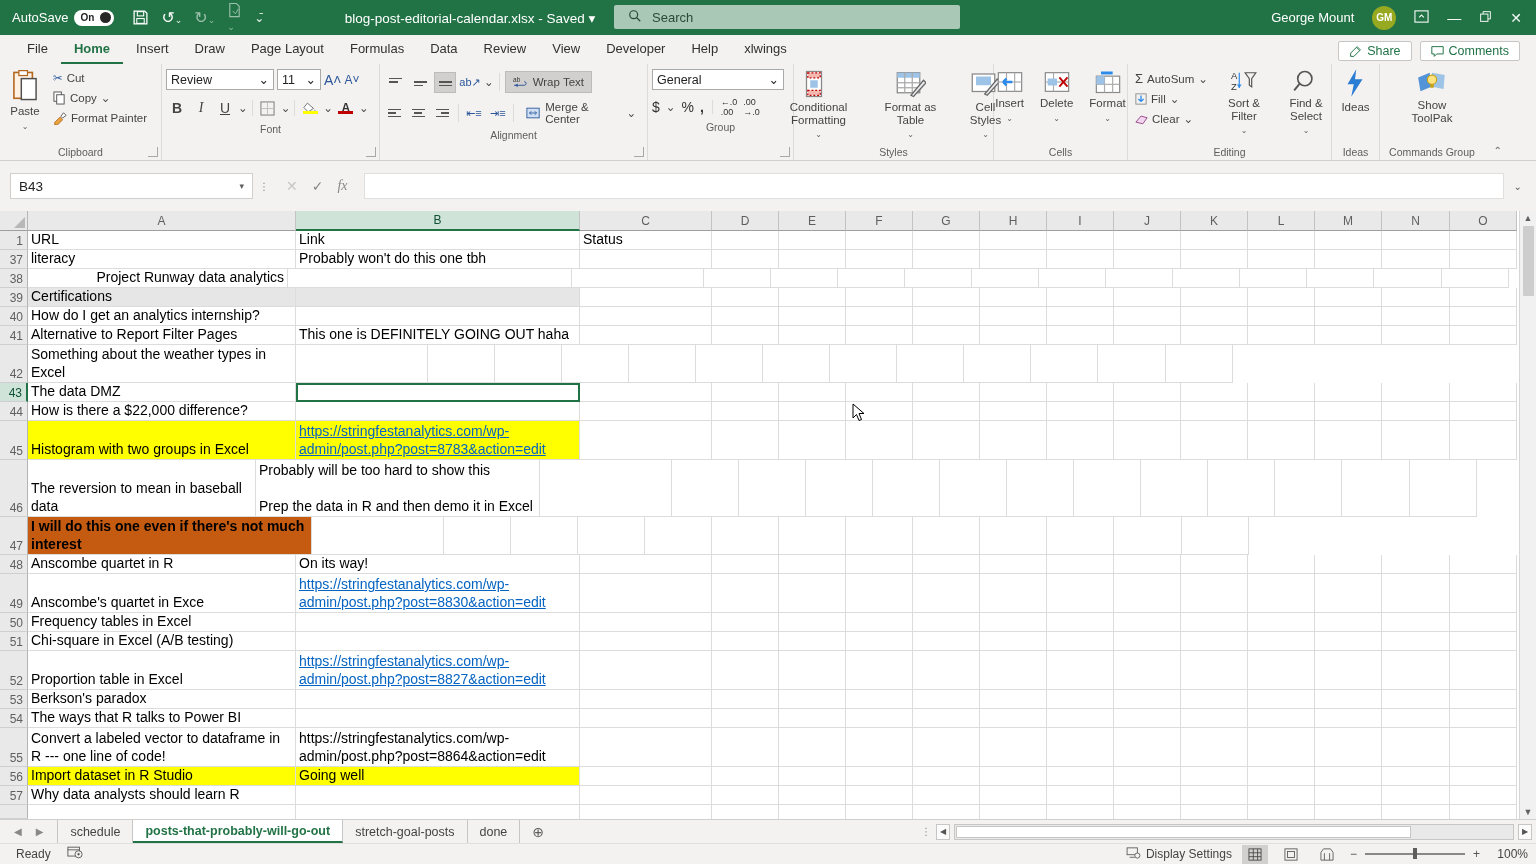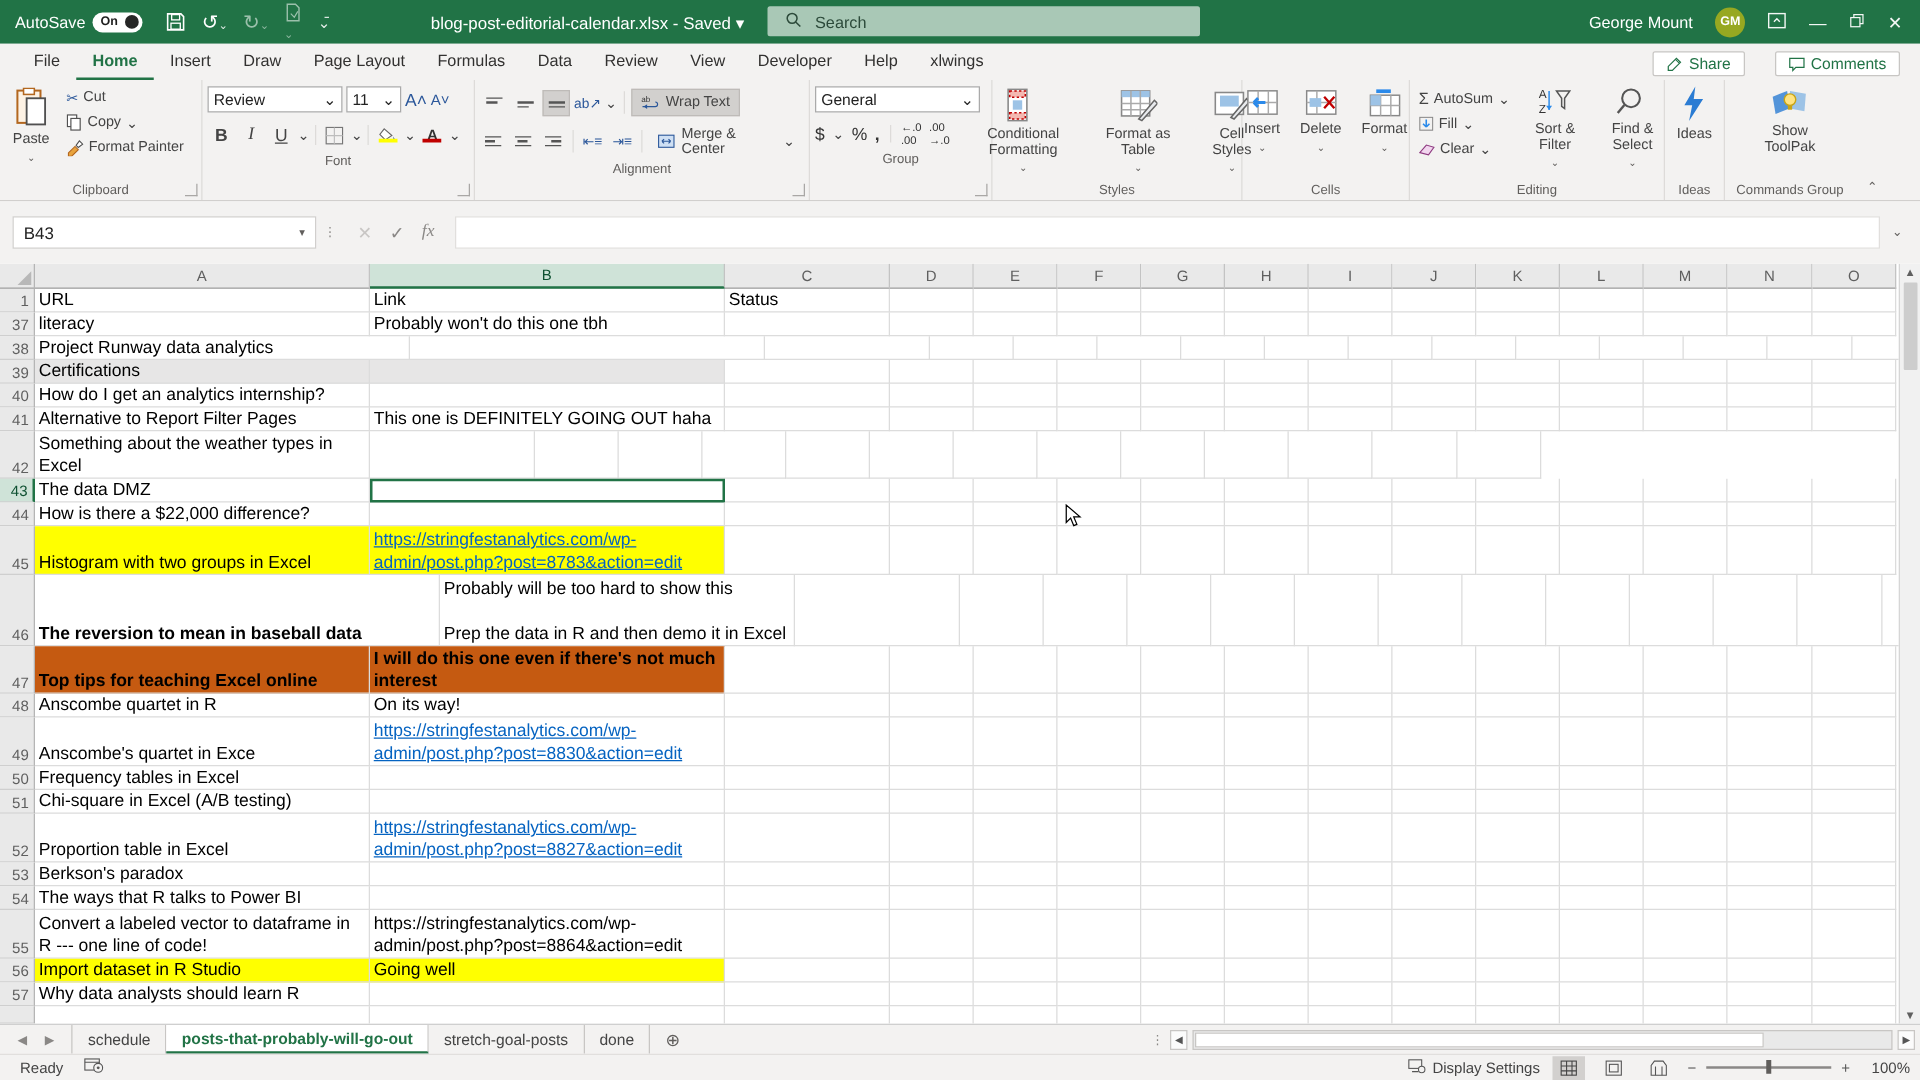--- a/index.html
+++ b/index.html
@@ -19,21 +19,21 @@
   .tb-title { position:absolute; left:330px; width:280px; text-align:center; font-size:13.5px; white-space:nowrap; }
   .searchbox { position:absolute; left:614px; width:346px; height:24px; top:5px; background:#a9c8b6; border-radius:2px; display:flex; align-items:center; gap:10px; padding-left:14px; color:#2c4a3a; font-size:13px; }
   .tb-right { margin-left:auto; display:flex; align-items:center; gap:18px; padding-right:14px; }
   .avatar { width:24px; height:24px; border-radius:50%; background:#97a821; color:#fff; font-size:10px; font-weight:bold; display:flex; align-items:center; justify-content:center; }
   .winbtn { font-size:14px; opacity:.95; }
 
   
   .ribbontabs { height:29px; background:#f3f2f1; display:flex; align-items:flex-end; padding-left:14px; flex:0 0 auto; }
   .rtab { padding:5px 13px 6px; font-size:13px; color:#323130; white-space:nowrap; }
   .rtab.active { font-weight:bold; color:#217346; border-bottom:2.5px solid #217346; }
-  .rt-right { margin-left:auto; display:flex; gap:24px; padding-right:16px; padding-bottom:3px; }
+  .rt-right { margin-left:auto; display:flex; gap:8px; padding-right:16px; padding-bottom:3px; }
   .pillbtn { border:1px solid #c8c6c4; background:#fff; border-radius:2px; color:#217346; font-size:12.5px; padding:2px 10px; display:flex; align-items:center; gap:5px; }
 
   
   .ribbon { height:97px; background:#f3f2f1; border-bottom:1px solid #d1cfcd; display:flex; flex:0 0 auto; font-size:11.5px; color:#444; }
   .rgroup { display:flex; flex-direction:column; border-right:1px solid #dddbd9; padding:2px 4px 0; position:relative; }
   .rg-body { flex:1; display:flex; align-items:flex-start; gap:4px; padding-top:2px; }
   .rg-label { height:17px; text-align:center; font-size:10.5px; color:#605e5c; display:flex; align-items:center; justify-content:center; gap:4px; }
   .launcher { position:absolute; right:3px; bottom:3px; width:10px; height:10px; border-left:1px solid #8a8886; border-top:1px solid #8a8886; transform:rotate(180deg); opacity:.7; }
   .bigbtn { display:flex; flex-direction:column; align-items:center; justify-content:flex-start; padding:2px 6px; text-align:center; line-height:12.5px; gap:3px; }
   .bigbtn .dd { font-size:8px; color:#605e5c; }
@@ -630,21 +630,21 @@
           <div class="g-cell" style="width: 67px;"></div>
           <div class="g-cell" style="width: 67px;"></div>
           <div class="g-cell" style="width: 67px;"></div>
           <div class="g-cell" style="width: 67px;"></div>
           <div class="g-cell" style="width: 67px;"></div>
           <div class="g-cell" style="width: 68px;"></div>
           <div class="g-cell" style="width: 67px;"></div>
         </div>
         <div class="g-row" style="height: 19px;">
           <div class="g-gutter">38</div>
-          <div class="g-cell" style="width: 300px;">
+          <div class="g-cell" style="width: 260px; text-align: right;">
             <span>Project Runway data analytics</span>
           </div>
           <div class="g-cell" style="width: 284px;">
             <span></span>
           </div>
           <div class="g-cell" style="width: 132px;"></div>
           <div class="g-cell" style="width: 67px;"></div>
           <div class="g-cell" style="width: 67px;"></div>
           <div class="g-cell" style="width: 67px;"></div>
           <div class="g-cell" style="width: 67px;"></div>
@@ -803,21 +803,21 @@
           <div class="g-cell" style="width: 67px;"></div>
           <div class="g-cell" style="width: 67px;"></div>
           <div class="g-cell" style="width: 67px;"></div>
           <div class="g-cell" style="width: 67px;"></div>
           <div class="g-cell" style="width: 67px;"></div>
           <div class="g-cell" style="width: 68px;"></div>
           <div class="g-cell" style="width: 67px;"></div>
         </div>
         <div class="g-row" style="height: 57px;">
           <div class="g-gutter">46</div>
-          <div class="g-cell" style="width: 324px; font-weight: bold;">
+          <div class="g-cell" style="width: 228px;">
             <span>The reversion to mean in baseball data</span>
           </div>
           <div class="g-cell" style="width: 284px;">
             <span>Probably will be too hard to show this
 
 Prep the data in R and then demo it in Excel</span>
           </div>
           <div class="g-cell" style="width: 132px;"></div>
           <div class="g-cell" style="width: 67px;"></div>
           <div class="g-cell" style="width: 67px;"></div>
@@ -827,23 +827,20 @@
           <div class="g-cell" style="width: 67px;"></div>
           <div class="g-cell" style="width: 67px;"></div>
           <div class="g-cell" style="width: 67px;"></div>
           <div class="g-cell" style="width: 67px;"></div>
           <div class="g-cell" style="width: 67px;"></div>
           <div class="g-cell" style="width: 68px;"></div>
           <div class="g-cell" style="width: 67px;"></div>
         </div>
         <div class="g-row" style="height: 38px;">
           <div class="g-gutter">47</div>
-          <div class="g-cell fill-orange" style="width: 268px;">
-            <span>Top tips for teaching Excel online</span>
-          </div>
           <div class="g-cell fill-orange" style="width: 284px;">
             <span>I will do this one even if there's not much interest</span>
           </div>
           <div class="g-cell" style="width: 132px;"></div>
           <div class="g-cell" style="width: 67px;"></div>
           <div class="g-cell" style="width: 67px;"></div>
           <div class="g-cell" style="width: 67px;"></div>
           <div class="g-cell" style="width: 67px;"></div>
           <div class="g-cell" style="width: 67px;"></div>
           <div class="g-cell" style="width: 67px;"></div>

